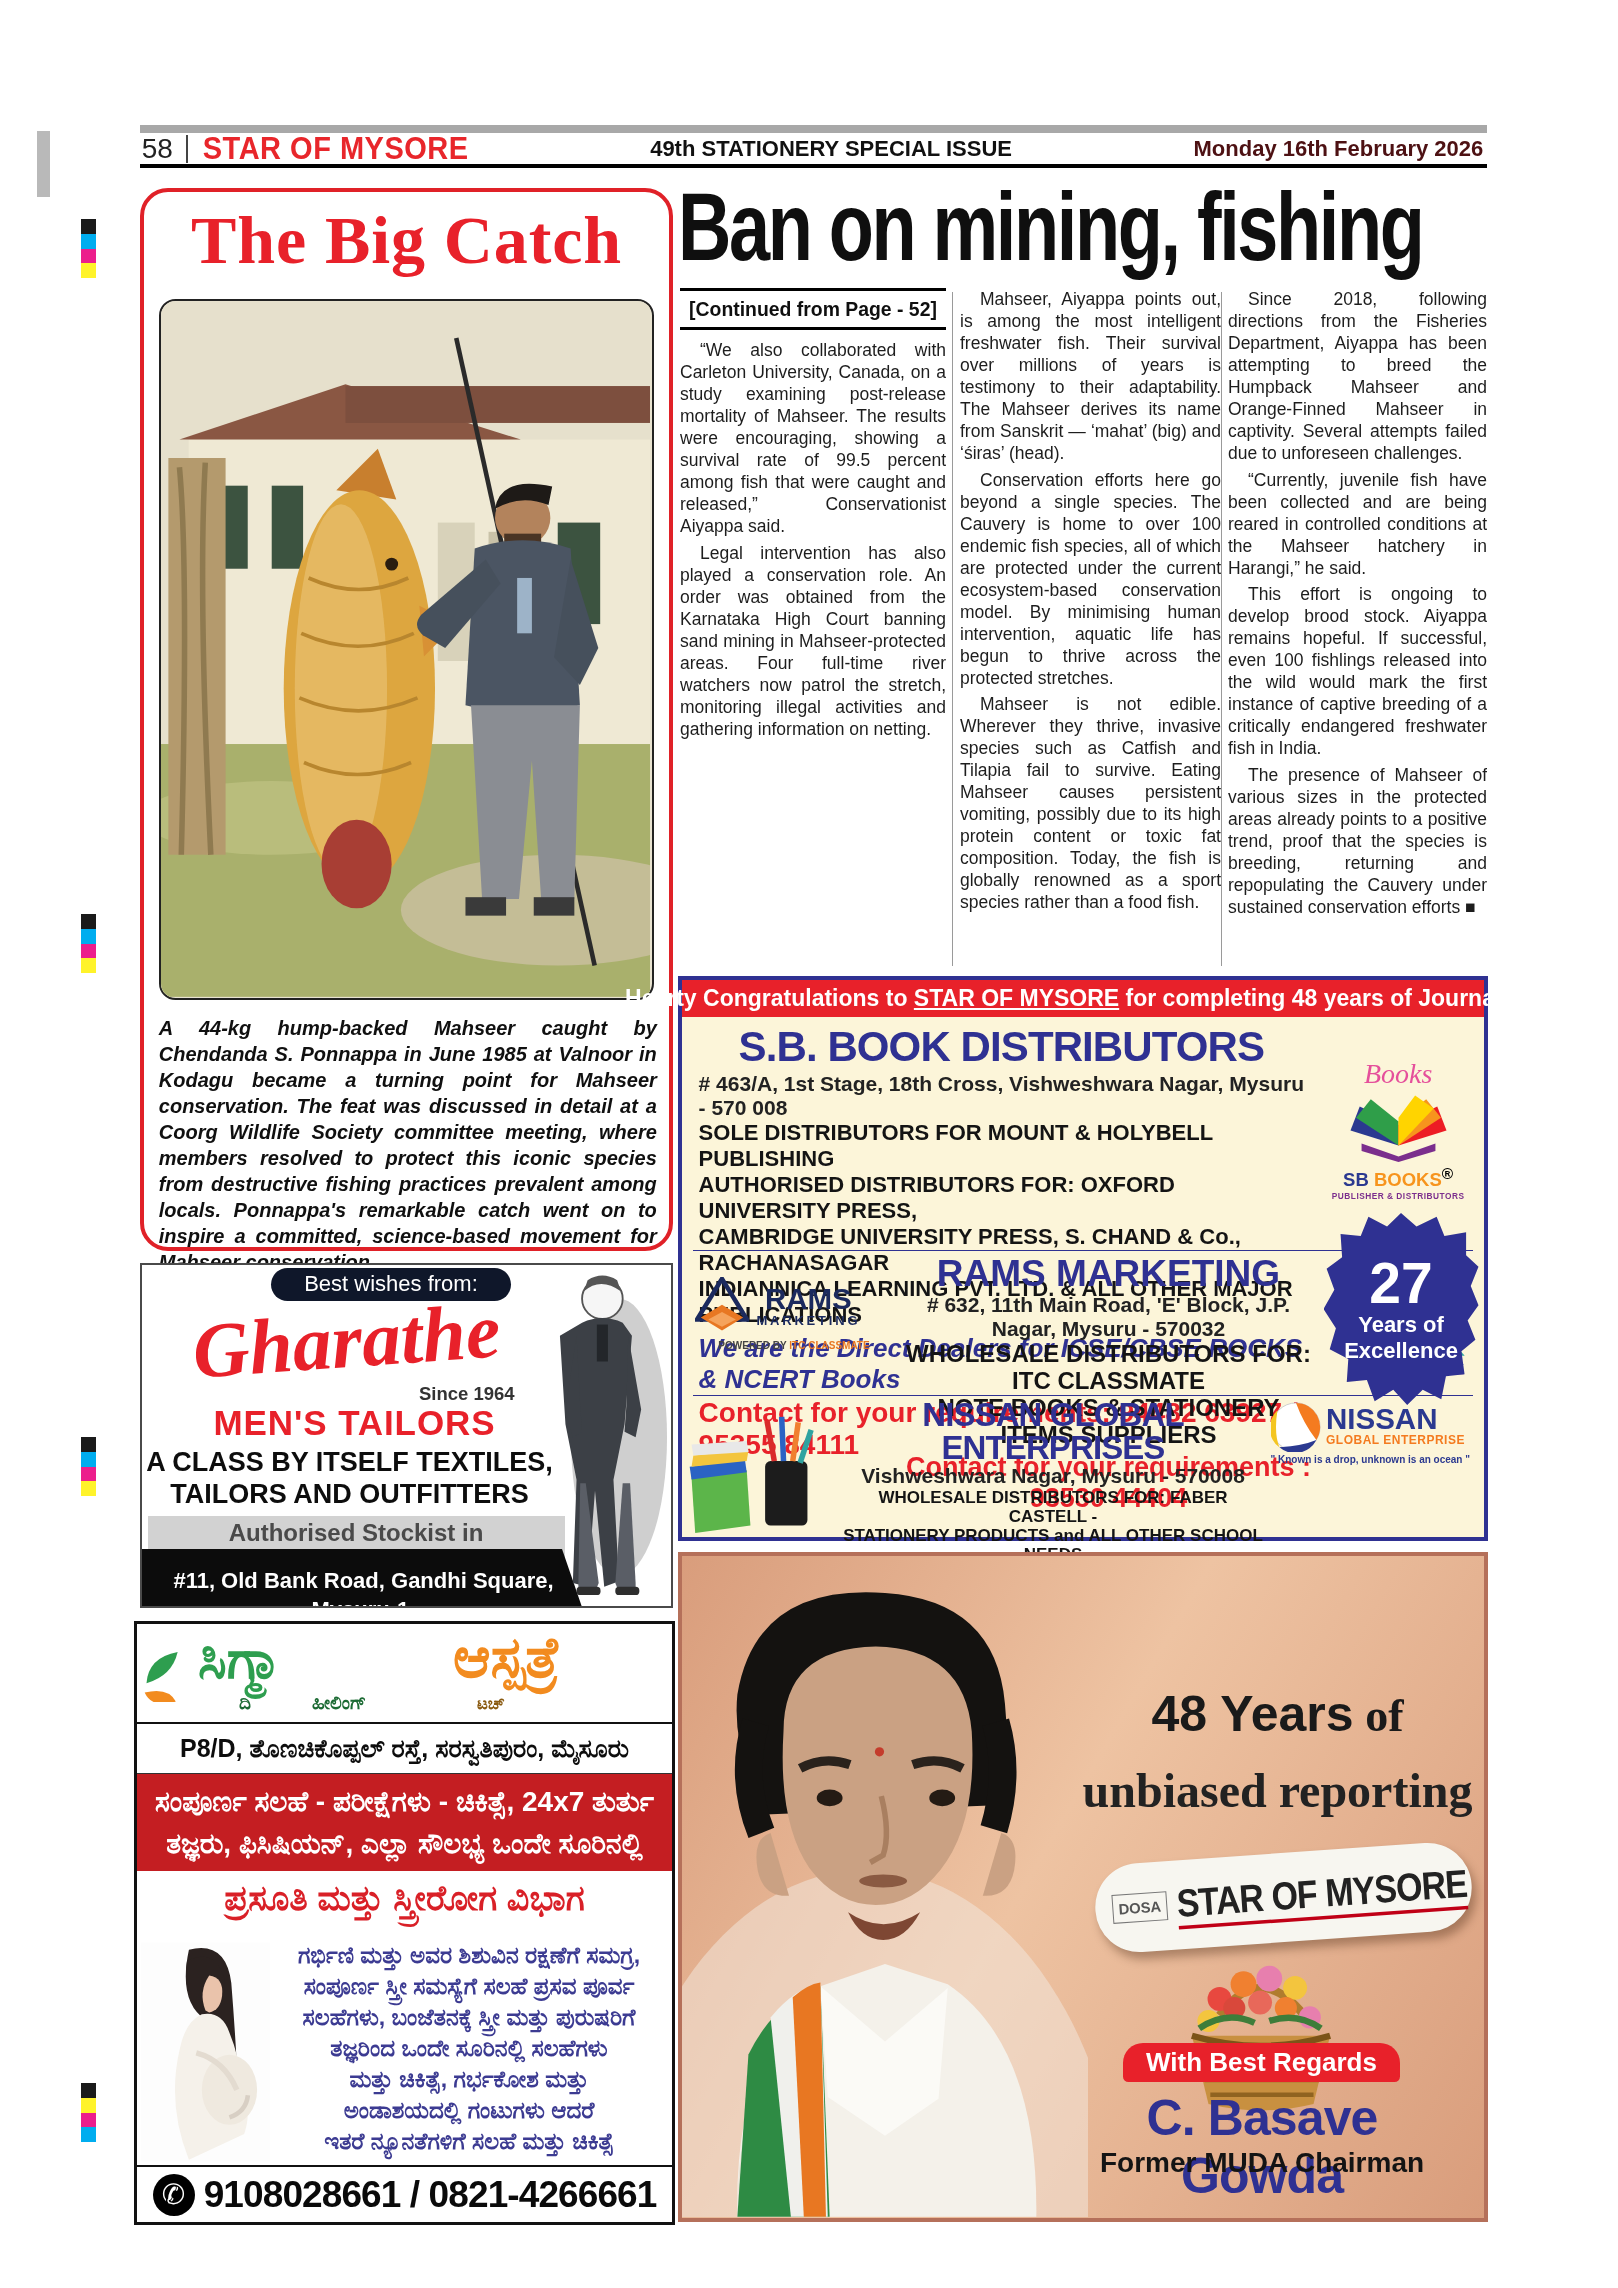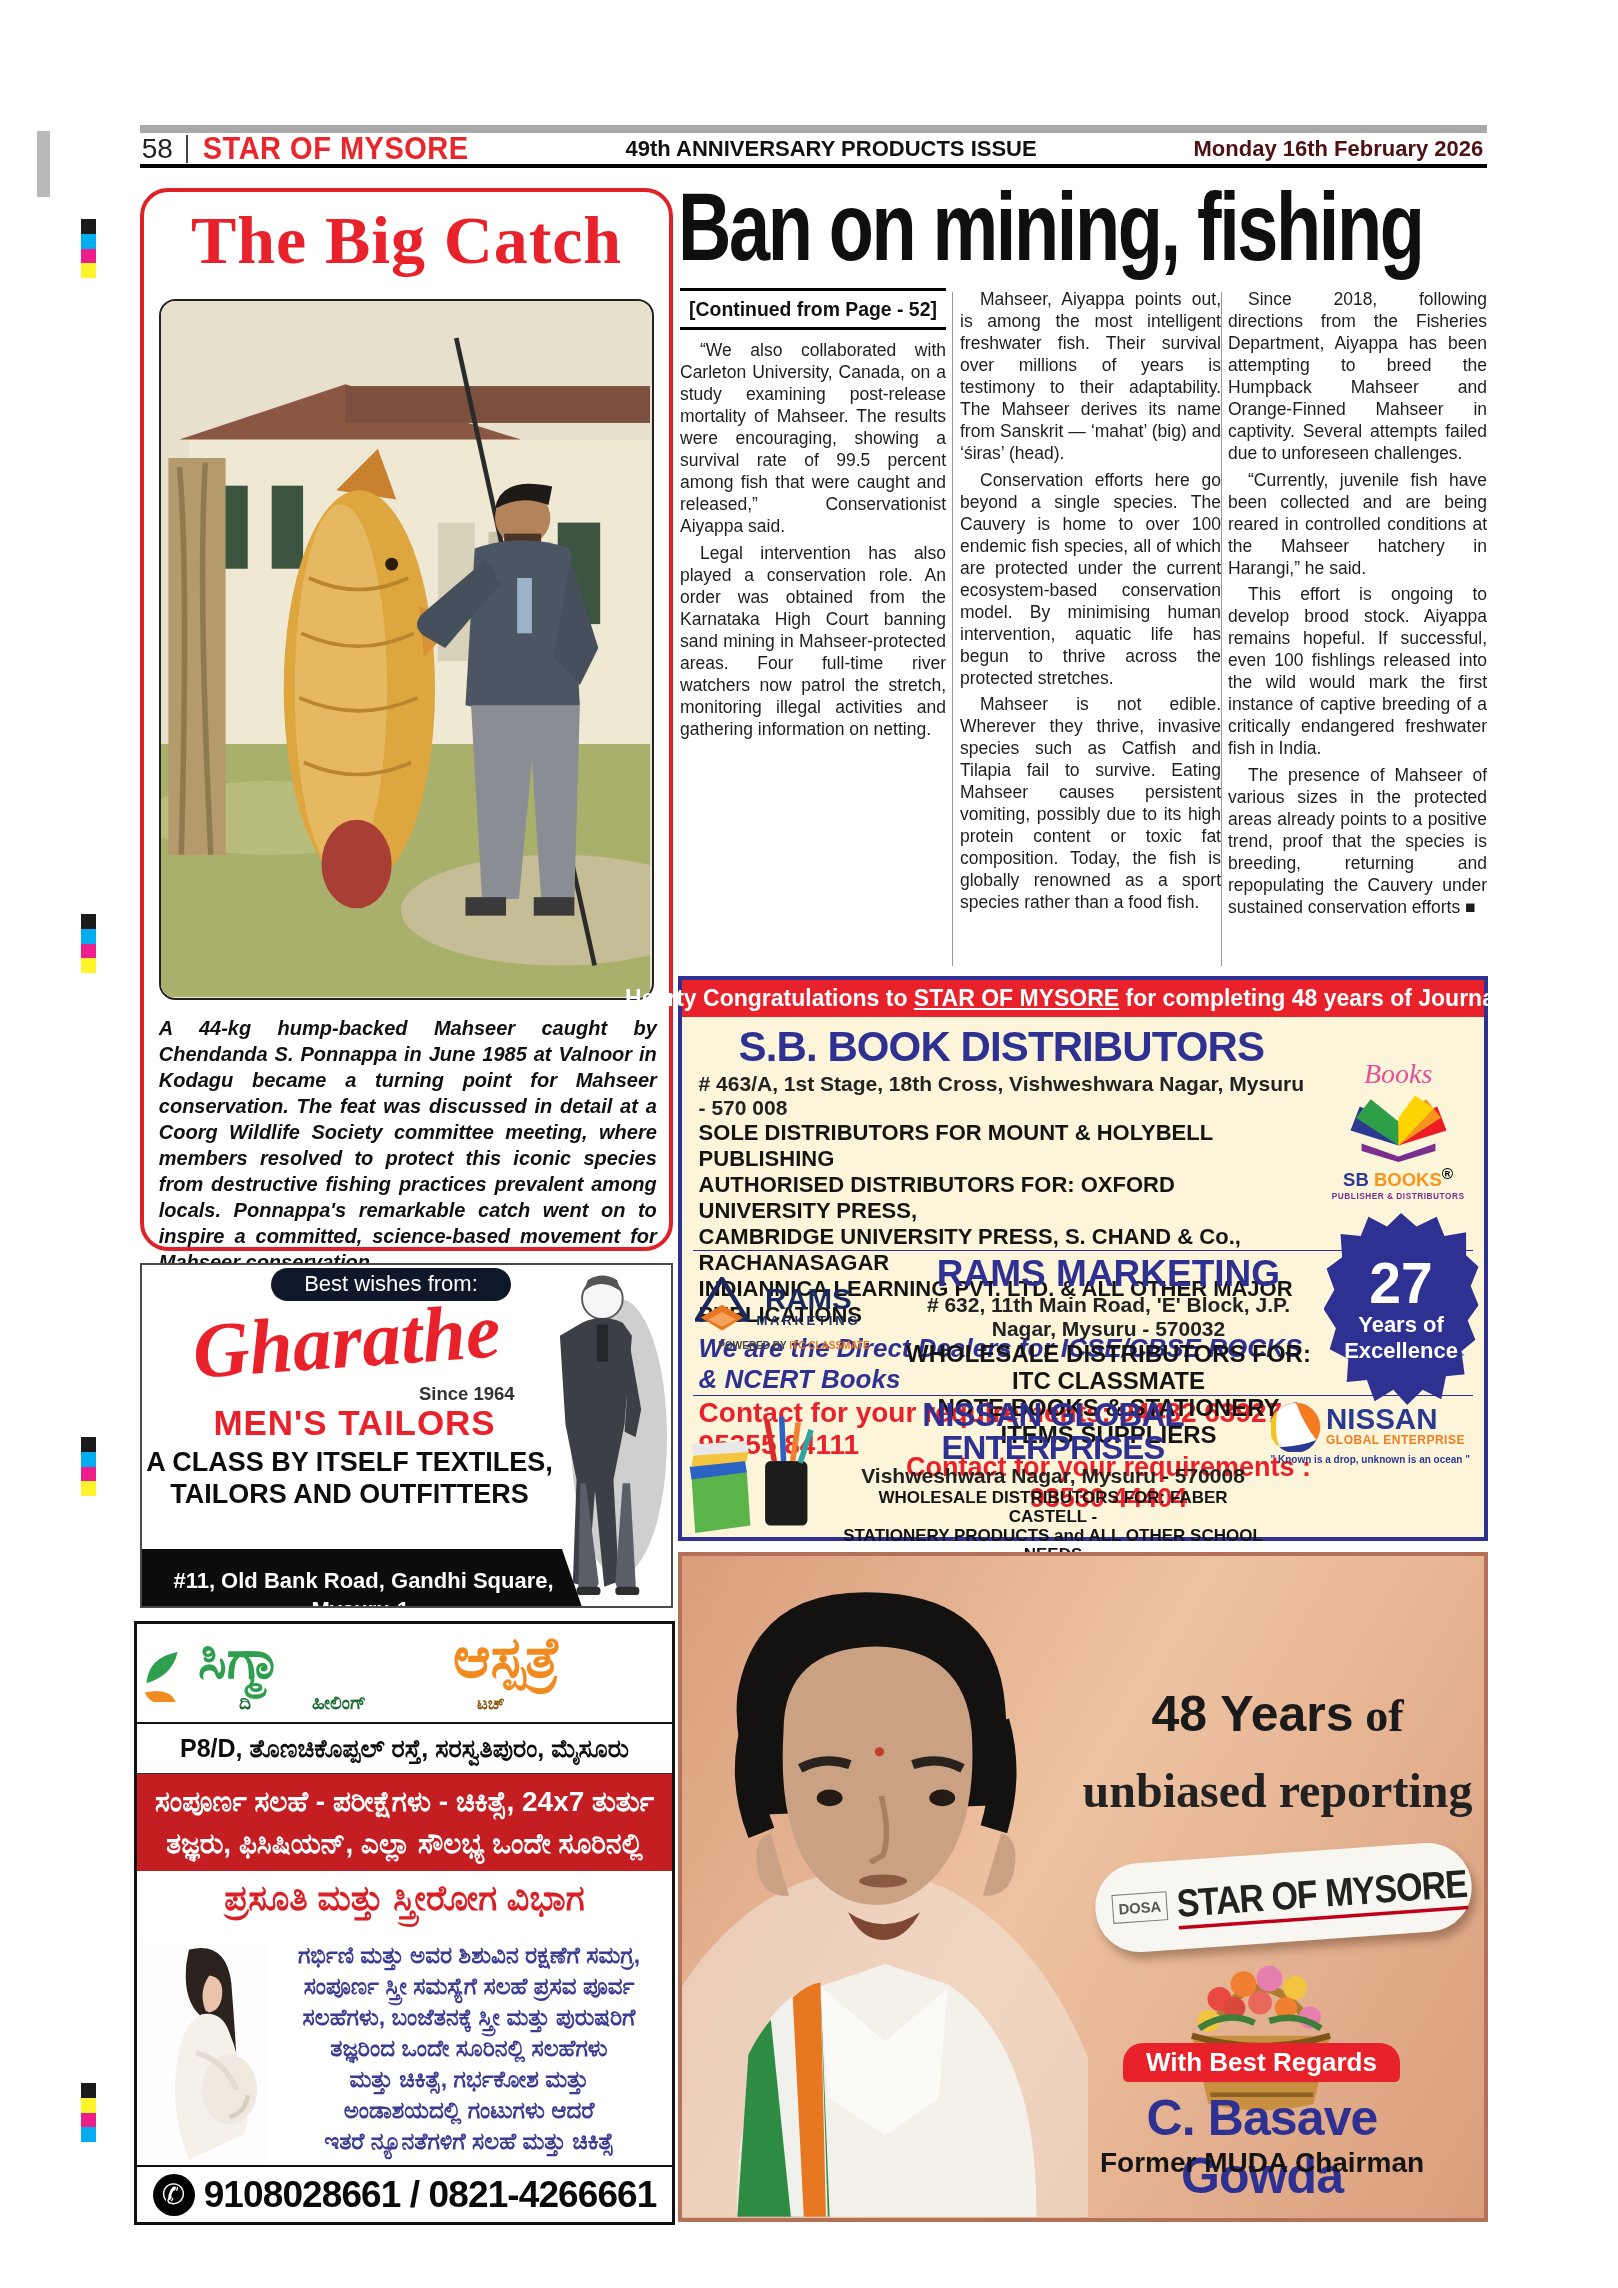--- a/index.html
+++ b/index.html
@@ -194,21 +194,21 @@
       <div class="reg-sq reg-y"></div>
       <div class="reg-sq reg-m"></div>
       <div class="reg-sq reg-c"></div>
   </div>
 
   <header class="hdr">
     <div class="hdr-gray"></div>
     <div class="hdr-row">
       <span class="hdr-num">58</span>
       <span class="hdr-brand">STAR OF MYSORE</span>
-      <span class="hdr-issue">49th ANNIVERSARY PRODUCTS ISSUE</span>
+      <span class="hdr-issue">49th STATIONERY SPECIAL ISSUE</span>
       <span class="hdr-date">Monday 16th February 2026</span>
     </div>
   </header>
 
   <section class="bigcatch">
     <h1 class="bc-title">The Big Catch</h1>
     <div class="bc-photo">
       <svg width="489" height="696" viewBox="0 0 530 754">
         <rect width="530" height="754" fill="#e6e0cc"></rect>
         <rect x="30" y="150" width="500" height="330" fill="#efe9d4"></rect>
@@ -386,20 +386,24 @@
 
   <section class="tailors">
     <div class="tl-pill">Best wishes from:</div>
     <div class="tl-brand">Gharathe</div>
     <div class="tl-since">Since 1964</div>
     <div class="tl-type">MEN'S TAILORS</div>
     <div class="tl-desc">
       <div>A CLASS BY ITSELF TEXTILES,</div>
       <div>TAILORS AND OUTFITTERS</div>
     </div>
+    <div class="tl-stockist">
+      <div>Authorised Stockist in</div>
+      <div>Raymond Suitings and Shirtings</div>
+    </div>
     <div class="tl-black">
       <div>#11, Old Bank Road, Gandhi Square, Mysuru-1.</div>
 
     </div>
     <div class="tl-man">
       <svg width="124" height="325" viewBox="0 0 134 352">
         <ellipse cx="80" cy="180" rx="52" ry="150" fill="#cfcfcf"></ellipse>
         <circle cx="62" cy="30" r="22" fill="#f6f6f6" stroke="#555" stroke-width="2"></circle>
         <path d="M42 22 q18-16 40 0 l-4-12 q-16-10-32 0z" fill="#555"></path>
         <path d="M40 56 q22-10 44 0 l10 14 -8 96 -12 60 6 110 -16 6 -10-104 -8 104 -16-4 4-112 -12-60 -6-96z" fill="#3c4046"></path>

